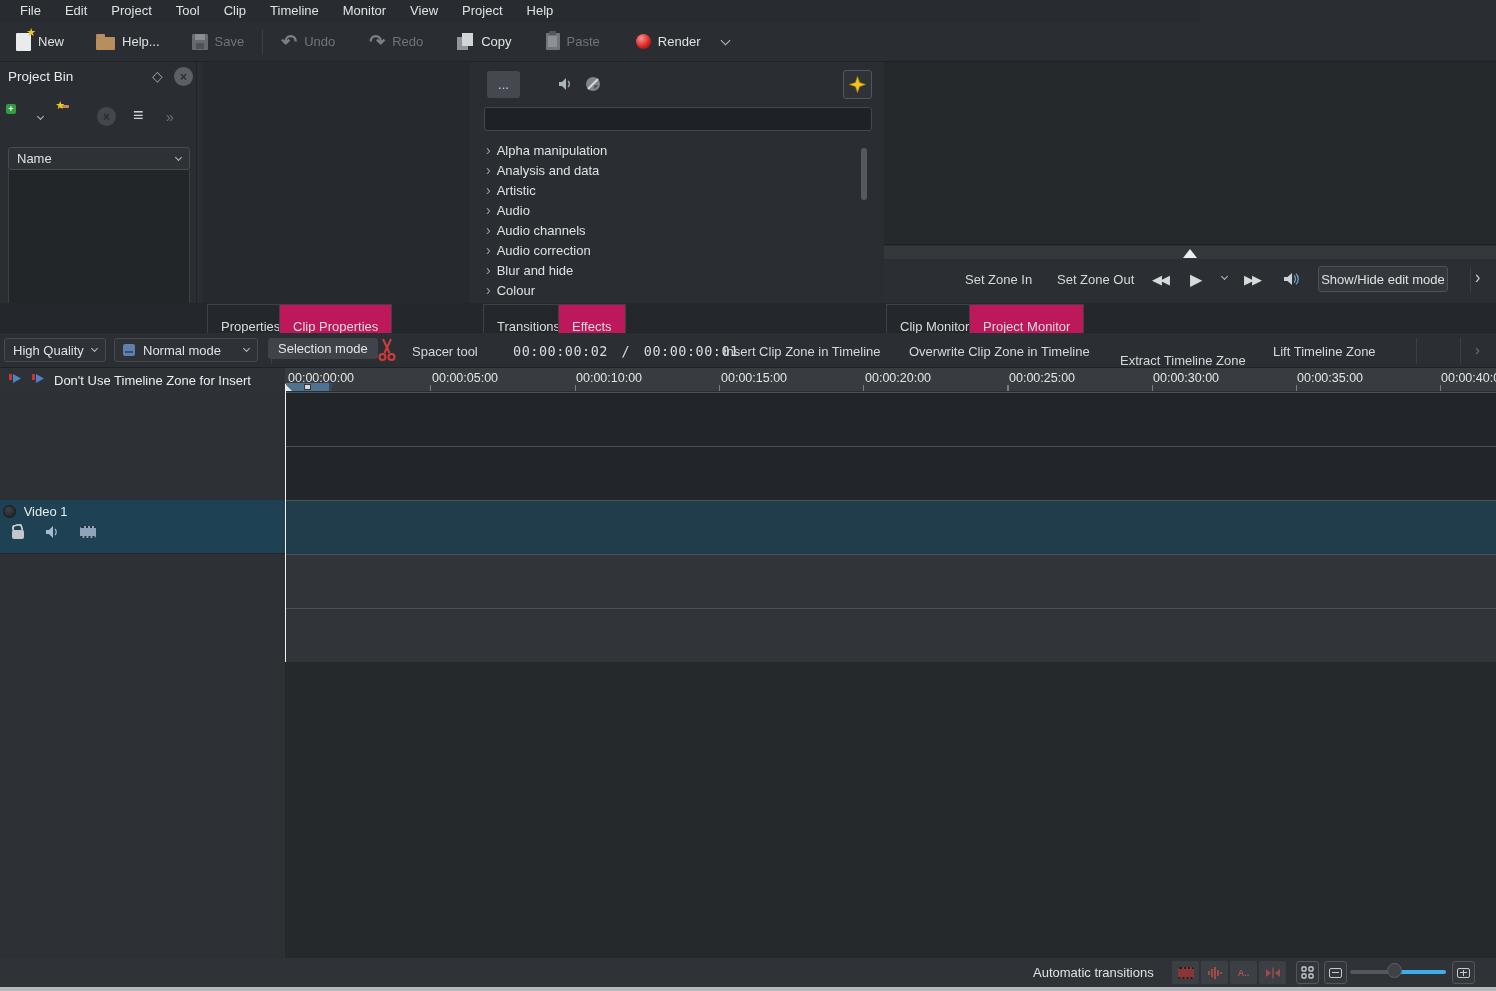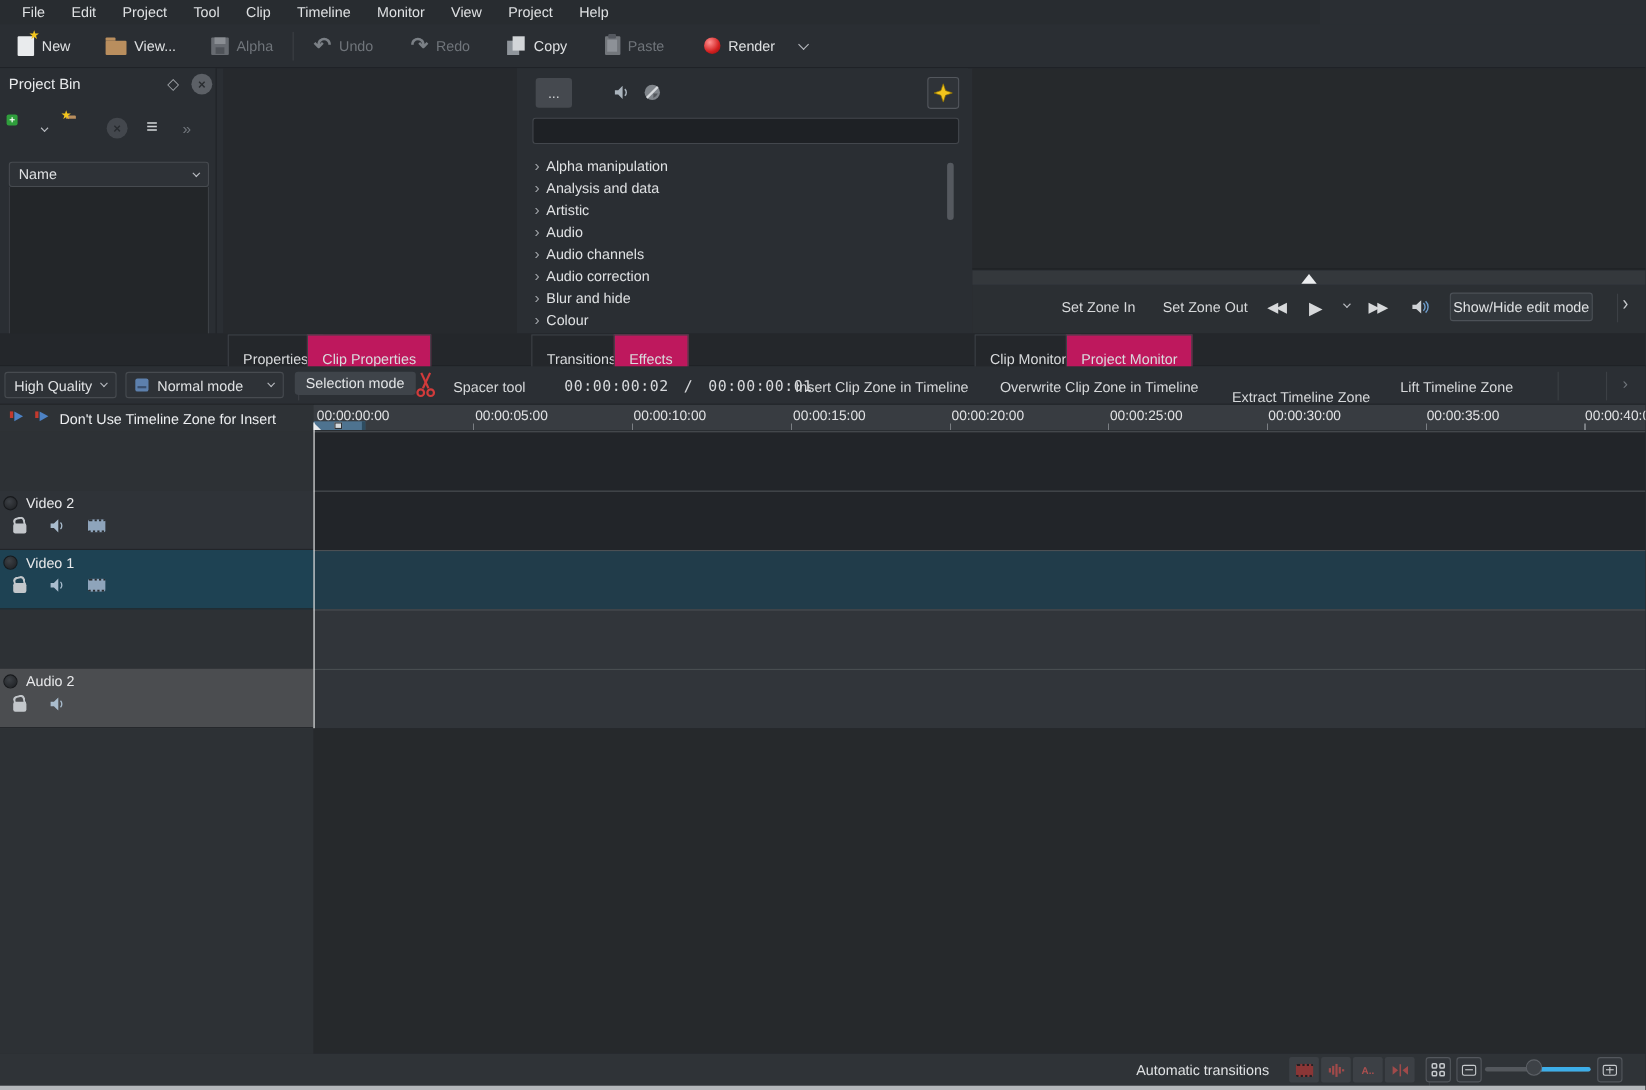--- a/index.html
+++ b/index.html
@@ -140,25 +140,25 @@
 
 <div class="abs toolbar">
   <div class="tbtn" style="margin-left:6px">
     <span class="ic-new">
         <span class="star">★</span>
       </span>
     <span class="lbl">New</span>
   </div>
   <div class="tbtn" style="margin-left:12px">
     <span class="ic-folder"></span>
-    <span class="lbl">View...</span>
+    <span class="lbl">Help...</span>
   </div>
   <div class="tbtn" style="margin-left:12px">
     <span class="ic-save"></span>
-    <span class="lbl dim">Alpha</span>
+    <span class="lbl dim">Save</span>
   </div>
   <div class="vsep"></div>
   <div class="tbtn">
     <span class="uglyph">↶</span>
     <span class="lbl dim">Undo</span>
   </div>
   <div class="tbtn" style="margin-left:14px">
     <span class="uglyph">↷</span>
     <span class="lbl dim">Redo</span>
   </div>
@@ -387,32 +387,20 @@
     <span class="endcap"></span>
       <span class="handle"></span>
       <span class="ltri"></span>
   </div>
 </div>
 
 <div class="track" style="top:392px">
   <div class="track-lane lane-video"></div>
 </div>
 <div class="track" style="top:446px">
-  <div class="track-head th-video">
-    <span class="tgt-circle"></span>
-    <span class="track-name">Video 2</span>
-    <div class="track-btns">
-      <span class="lock"></span>
-      <svg width="14" height="14" viewBox="0 0 14 14">
-          <path d="M1 5h3l4-4v12L4 9H1z" fill="#a9bccd"></path>
-          <path d="M10 4c1.6 1.6 1.6 4.4 0 6" stroke="#a9bccd" stroke-width="1.2" fill="none"></path>
-        </svg>
-      <span class="film"></span>
-    </div>
-  </div>
   <div class="track-lane lane-video"></div>
 </div>
 <div class="track" style="top:500px">
   <div class="track-head th-sel">
     <span class="tgt-circle"></span>
     <span class="track-name">Video 1</span>
     <div class="track-btns">
       <span class="lock"></span>
       <svg width="14" height="14" viewBox="0 0 14 14">
           <path d="M1 5h3l4-4v12L4 9H1z" fill="#a9bccd"></path>
@@ -420,31 +408,20 @@
         </svg>
       <span class="film"></span>
     </div>
   </div>
   <div class="track-lane lane-sel"></div>
 </div>
 <div class="track" style="top:554px">
   <div class="track-lane lane-audio"></div>
 </div>
 <div class="track" style="top:608px">
-  <div class="track-head th-audio">
-    <span class="tgt-circle"></span>
-    <span class="track-name">Audio 2</span>
-    <div class="track-btns">
-      <span class="lock"></span>
-      <svg width="14" height="14" viewBox="0 0 14 14">
-          <path d="M1 5h3l4-4v12L4 9H1z" fill="#a9bccd"></path>
-          <path d="M10 4c1.6 1.6 1.6 4.4 0 6" stroke="#a9bccd" stroke-width="1.2" fill="none"></path>
-        </svg>
-    </div>
-  </div>
   <div class="track-lane lane-audio"></div>
 </div>
 
 <div class="abs tl-fill"></div>
 <div class="abs playhead"></div>
 
 <div class="abs statusbar">
   <span class="abs" style="left:1003px;top:8px">
     <span class="film dimmed"></span>
   </span>

